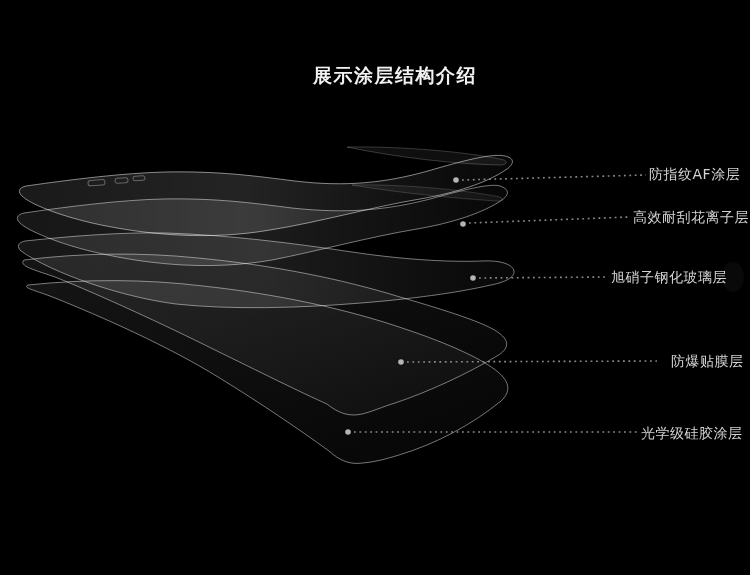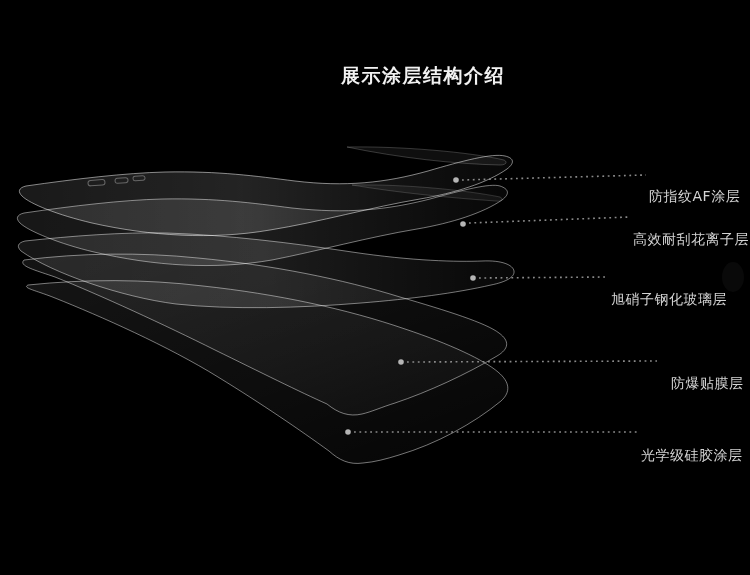--- a/index.html
+++ b/index.html
@@ -17,30 +17,28 @@
     font-family:"DejaVu Sans","Liberation Sans",sans-serif;
   }
   .title{
     position:absolute;
     left:313px;top:63px;
     font-size:19px;
     font-weight:bold;
     letter-spacing:1.5px;
     color:var(--title);
     white-space:nowrap;
-    margin-left:28px;
   }
   .callout-label{
     position:absolute;
     font-size:14px;
     line-height:16px;
     letter-spacing:0.5px;
     color:var(--label);
     white-space:nowrap;
-    margin-top:22px;
   }
   svg.diagram{position:absolute;left:0;top:0;}
 </style>
 </head>
 <body>
 
 <div class="stage">
 
   <div class="title">展示涂层结构介绍</div>
 

